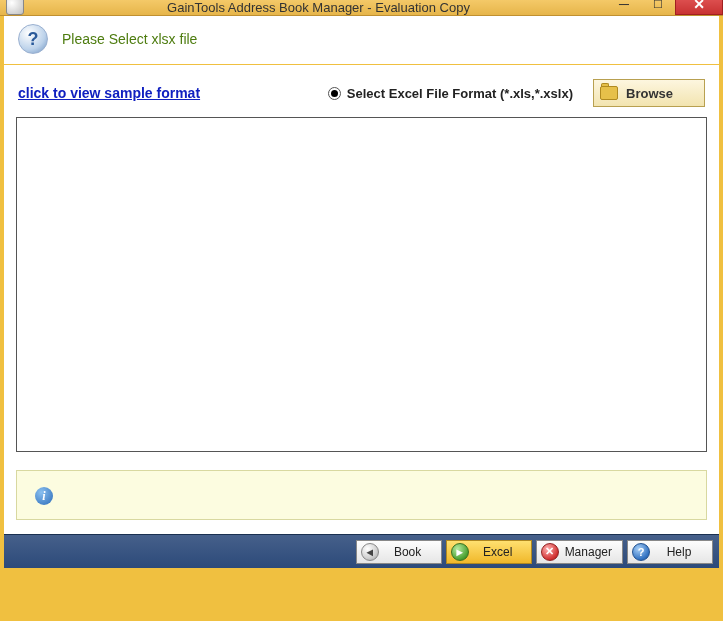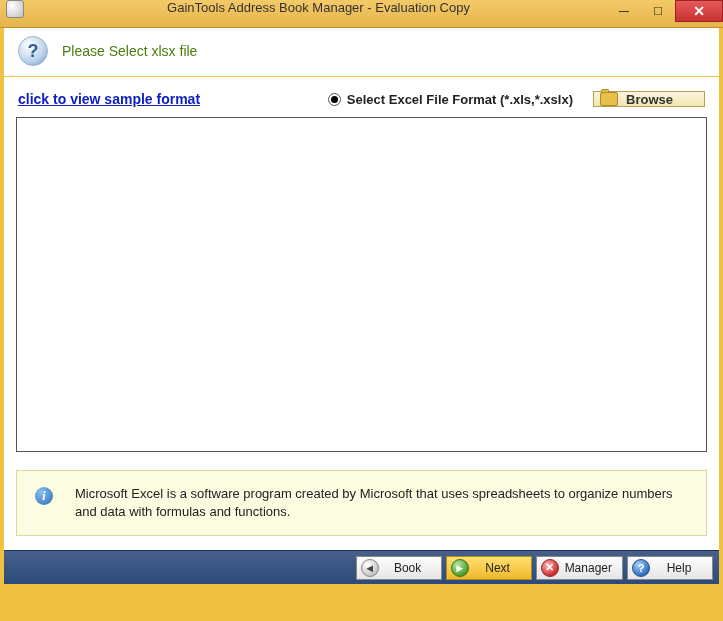--- a/index.html
+++ b/index.html
@@ -1,23 +1,23 @@
 <!DOCTYPE html>
 <html><head>
   <meta charset="utf-8">
   <style>
     * { margin: 0; padding: 0; box-sizing: border-box; font-family: "Segoe UI", Tahoma, sans-serif; }
     body { background: #f0c040; width: 723px; height: 621px; overflow: hidden; }
 
     .titlebar {
-      height: 28px;
+      height: 16px;
       background: linear-gradient(to bottom, #f4c968, #e6b54a);
       border-bottom: 1px solid #c09030;
       display: flex;
-      align-items: flex-start;
+      align-items: flex-end;
       position: relative;
     }
     .titlebar-icon { width: 18px; height: 18px; margin: 0 6px; background: radial-gradient(circle at 30% 30%, #fff, #c0c0c0); border-radius: 3px; border: 1px solid #888; }
     .titlebar-title { flex: 1; text-align: center; font-size: 13px; color: #333; }
     .titlebar-btns { display: flex; }
     .titlebar-btn { width: 34px; height: 22px; display: flex; align-items: center; justify-content: center; font-size: 14px; color: #333; }
     .titlebar-btn.close { width: 48px; height: 22px; background: linear-gradient(to bottom, #e55a5a, #c83232); color: #fff; font-weight: bold; border: 1px solid #a02020; }
     .titlebar-btn.max { font-size: 11px; }
 
     .outer-frame {
@@ -63,21 +63,21 @@
       justify-content: space-between;
     }
     .radio-circle {
       width: 13px; height: 13px; border: 1px solid #555; border-radius: 50%;
       display: flex; align-items: center; justify-content: center; background: #fff;
     }
     .radio-dot { width: 7px; height: 7px; border-radius: 50%; background: #000; }
 
     .browse-btn {
       display: flex; align-items: center; gap: 8px;
-      min-width: 112px; height: 16px; padding: 0 12px 0 6px;
+      min-width: 112px; height: 28px; padding: 0 12px 0 6px;
       background: linear-gradient(to bottom, #fdf6df, #f2e4b0);
       border: 1px solid #b8a050;
       font-size: 13px; font-weight: bold; color: #333;
       cursor: pointer;
     }
     .folder-icon { position: relative; width: 18px; height: 14px; }
     .folder-back { position: absolute; inset: 0; background: #e6c04a; border: 1px solid #b08a20; border-radius: 2px; }
     .folder-tab { position: absolute; top: -3px; left: 1px; width: 8px; height: 4px; background: #e6c04a; border: 1px solid #b08a20; border-bottom: none; border-radius: 2px 2px 0 0; }
 
     .big-panel {
@@ -179,31 +179,30 @@
           <span class="folder-back"></span>
       </span>
       <span>Browse</span>
     </button>
   </div>
 
   <div class="big-panel"></div>
 
   <div class="info-bar">
     <div class="info-icon">i</div>
-    <div class="info-text">Microsoft Excel is a software program created by Microsoft that uses spreadsheets to organize numbers and data with formulas and functions.</div>
   </div>
 
   <div class="bottom-bar">
     <button class="nav-btn">
       <span class="circ gray">◄</span>
       <span class="label">Book</span>
     </button>
     <button class="nav-btn next">
       <span class="circ green">►</span>
-      <span class="label">Next</span>
+      <span class="label">Excel</span>
     </button>
     <button class="nav-btn">
       <span class="circ red">✕</span>
       <span class="label">Manager</span>
     </button>
     <button class="nav-btn">
       <span class="circ blue">?</span>
       <span class="label">Help</span>
     </button>
   </div>

